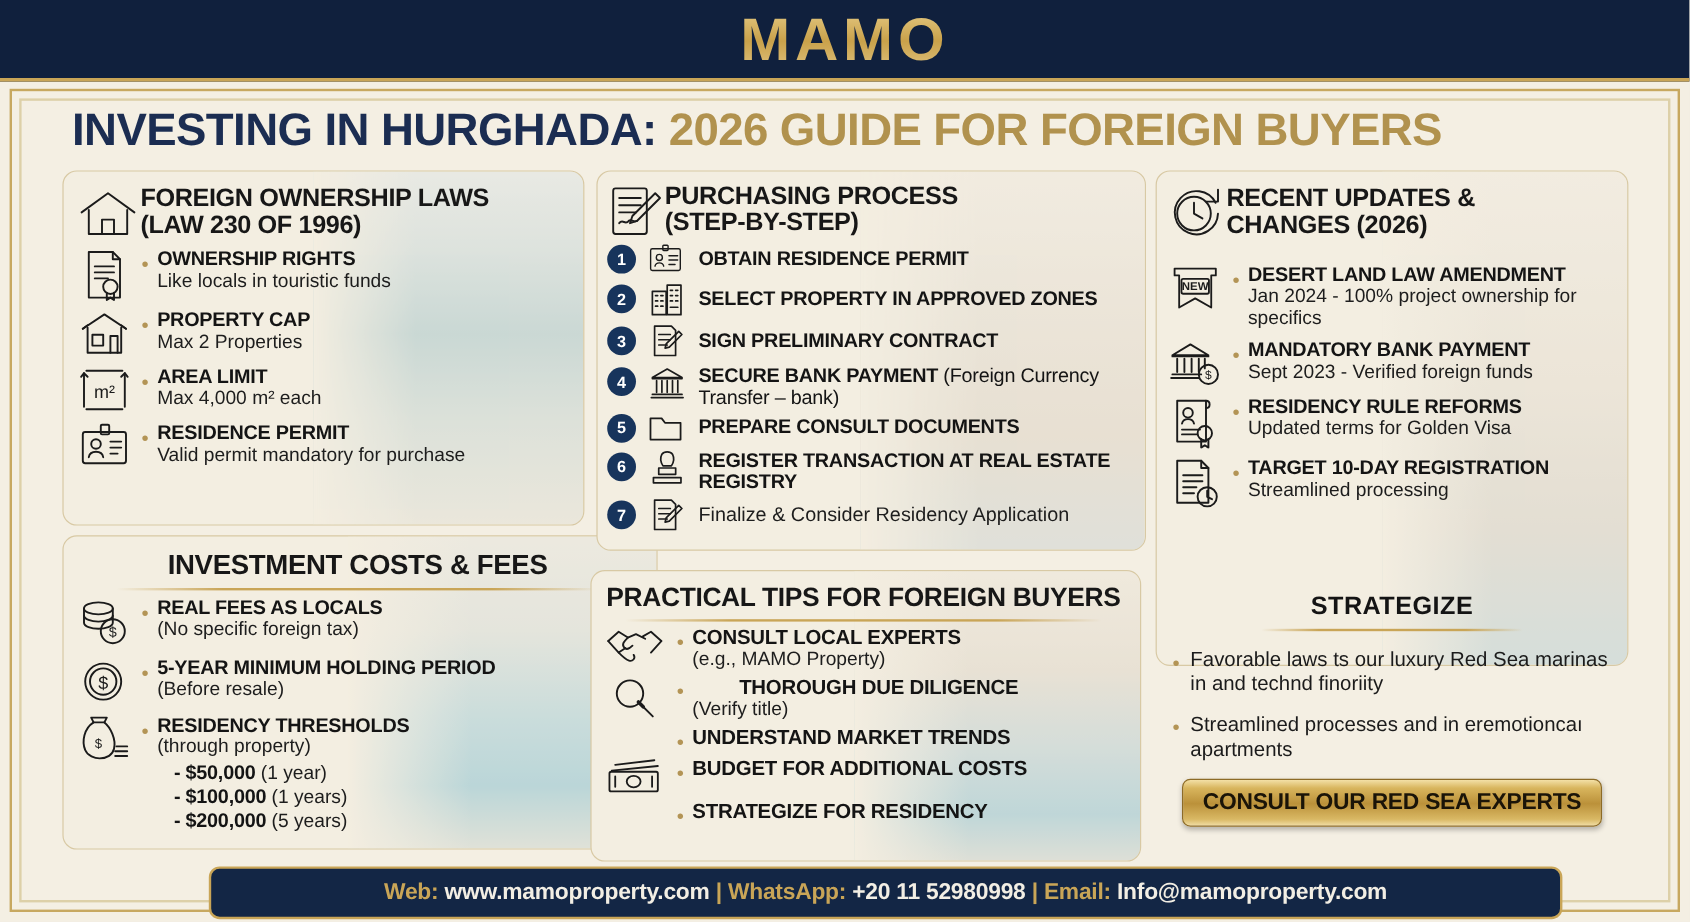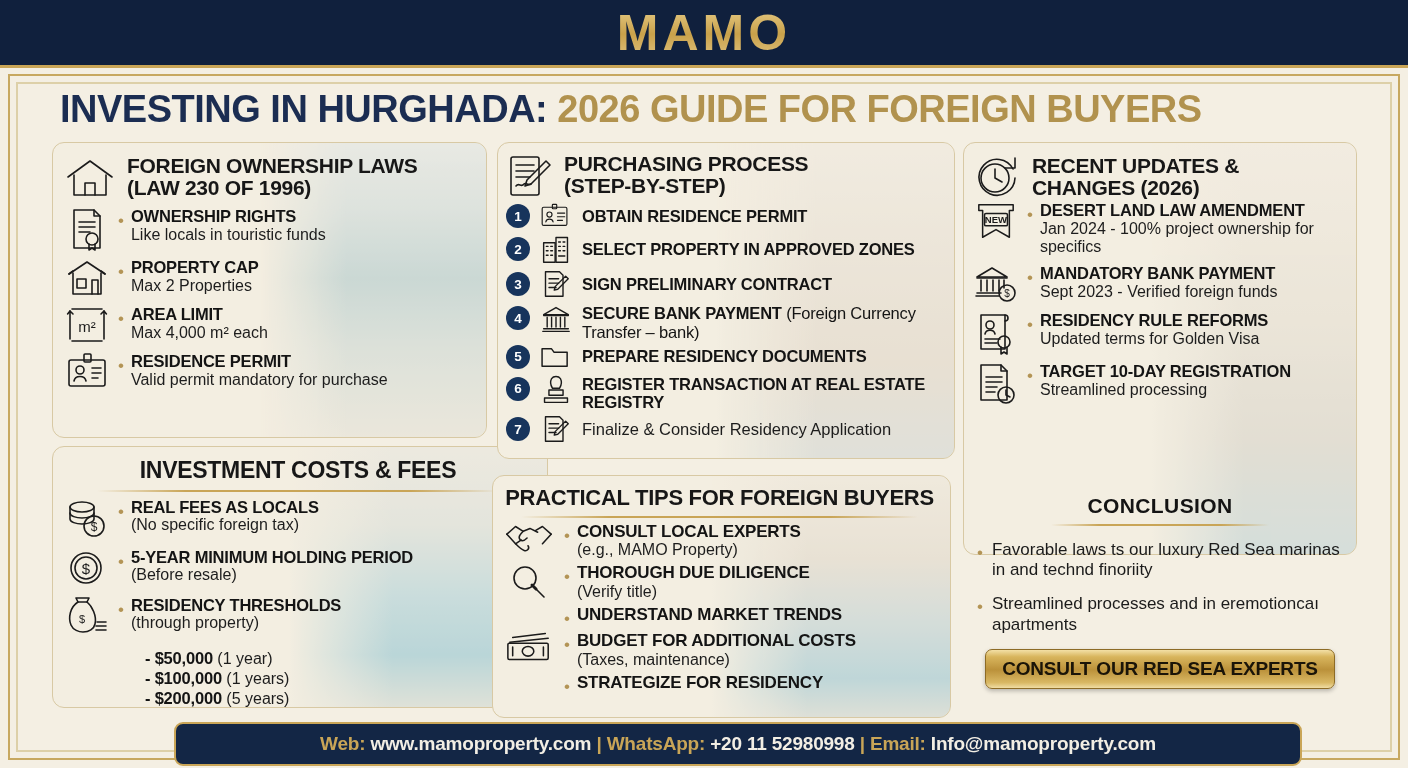--- a/index.html
+++ b/index.html
@@ -87,21 +87,21 @@
       linear-gradient(180deg,#ece6da 0%,#dfd8cb 34%,#b9cfd4 62%,#94c4d2 84%,#cbd4cf 100%);
   }
   .photo-right{
     background:
       linear-gradient(90deg, rgba(243,238,225,1) 0%, rgba(243,238,225,0) 45%),
       linear-gradient(180deg,#f0ebe1 0%,#e6dfd2 42%,#d6d2c8 72%,#bcd2d6 100%);
   }
 
   
   .chead{
-    display:flex; align-items:flex-start; gap:10px;
+    display:flex; align-items:flex-start; gap:0;
   }
   .chead .htxt{
     font-size:21px; font-weight:bold; color:#171717; line-height:1.07;
     letter-spacing:-0.3px;
   }
   .chead-center{
     text-align:center; font-size:23px; font-weight:bold; color:#171717;
     letter-spacing:-0.3px;
   }
   .divider{
@@ -317,21 +317,21 @@
           <path d="M13 6 C5 11 3 22 6 29 C8 34 14 36 18 36 C24 36 29 33 30 28 C32 20 27 10 22 6 Z"></path>
           <text x="17" y="27" font-size="11" font-family="Liberation Sans, sans-serif" fill="#1b1b1b" stroke="none" text-anchor="middle">$</text>
           <path d="M31 30 H41 M31 34 H41 M32 26 H41"></path>
             </g>
           </svg>
       </span>
       <span class="bullet">•</span>
       <div class="rtxt">
         <div class="rtitle">RESIDENCY THRESHOLDS</div>
         <div class="rsub">(through property)</div>
-        <div style="margin-top:16px; padding-left:14px;">
+        <div style="margin-top:2px; padding-left:14px;">
           <div style="line-height:1.24;">
             <span class="rtitle" style="display:inline;">- $50,000</span>
             <span class="rsub" style="display:inline;">(1 year)</span>
           </div>
           <div style="line-height:1.24;">
             <span class="rtitle" style="display:inline;">- $100,000</span>
             <span class="rsub" style="display:inline;">(1 years)</span>
           </div>
           <div style="line-height:1.24;">
             <span class="rtitle" style="display:inline;">- $200,000</span>
@@ -434,21 +434,21 @@
     <div class="row" style="margin-top:2px; align-items:center;">
       <span class="numc">5</span>
       <span class="icon-cell" style="width:38px;flex:0 0 38px;">
         <svg width="32" height="26" viewBox="0 0 34 28">
             <g class="ic">
           <path d="M2 24 V5 H12 L15 9 H29 V24 Z"></path>
             </g>
           </svg>
       </span>
       <div class="rtxt">
-          <div class="rtitle">PREPARE RESIDENCY DOCUMENTS</div>
+          <div class="rtitle">PREPARE CONSULT DOCUMENTS</div>
         </div>
     </div>
 
     <div class="row" style="margin-top:5px;">
       <span class="numc" style="margin-top:2px;">6</span>
       <span class="icon-cell" style="width:38px;flex:0 0 38px;">
         <svg width="30" height="30" viewBox="0 0 34 34">
             <g class="ic">
           <path d="M12 4 C10 8 11 12 13 15 H21 C23 12 24 8 22 4 C20 1 14 1 12 4 Z"></path>
           <path d="M9 17 H25 V23 H9 Z"></path>
@@ -510,21 +510,21 @@
         <svg width="40" height="38" viewBox="0 0 40 38">
             <g class="ic">
           <circle cx="16" cy="15" r="11"></circle>
               <path d="M24 23 L35 34"></path>
           <path d="M23 22 L27 26" stroke-width="3"></path>
             </g>
           </svg>
       </span>
       <span class="bullet">•</span>
       <div class="rtxt">
-        <div class="rtitle" style="font-size:17px;">THOROUGH DUE DILIGENCE</div>
+        <div class="rtitle" style="font-size:17px;margin-left:39px;">THOROUGH DUE DILIGENCE</div>
         <div class="rsub">(Verify title)</div>
       </div>
     </div>
 
     <div class="row" style="margin-top:4px;">
       <span class="icon-cell" style="width:56px;flex:0 0 56px;"></span>
       <span class="bullet">•</span>
       <div class="rtxt">
         <div class="rtitle" style="font-size:17px;">UNDERSTAND MARKET TRENDS</div>
       </div>
@@ -538,21 +538,20 @@
               <path d="M5 11 L45 7"></path>
           <rect x="3" y="12" width="42" height="17" rx="1.5"></rect>
           <ellipse cx="24" cy="20.5" rx="6" ry="5"></ellipse>
           <path d="M8 16 V25 M40 16 V25"></path>
             </g>
           </svg>
       </span>
       <span class="bullet">•</span>
       <div class="rtxt">
         <div class="rtitle" style="font-size:17px;">BUDGET FOR ADDITIONAL COSTS</div>
-        <div class="rsub">(Taxes, maintenance)</div>
       </div>
     </div>
 
     <div class="row" style="margin-top:4px;">
       <span class="icon-cell" style="width:56px;flex:0 0 56px;"></span>
       <span class="bullet">•</span>
       <div class="rtxt">
         <div class="rtitle" style="font-size:17px;">STRATEGIZE FOR RESIDENCY</div>
       </div>
     </div>
@@ -572,21 +571,21 @@
           <path d="M23 14 V23 L30 27"></path>
             </g>
           </svg>
       </span>
       <div class="htxt">
         <div>RECENT UPDATES &amp;</div>
         <div>CHANGES (2026)</div>
       </div>
     </div>
 
-    <div class="row" style="margin-top:0;">
+    <div class="row" style="margin-top:19px;">
       <span class="icon-cell">
         <svg width="46" height="42" viewBox="0 0 48 44">
             <g class="ic">
           <path d="M6 4 H42 V10 H38 V38 L24 30 L10 38 V10 H6 Z"></path>
           <rect x="12" y="13" width="24" height="13" rx="1.5"></rect>
           <text x="24" y="23" font-size="10" font-weight="bold" font-family="Liberation Sans, sans-serif" fill="#1b1b1b" stroke="none" text-anchor="middle">NEW</text>
             </g>
           </svg>
       </span>
       <span class="bullet">•</span>
@@ -652,21 +651,21 @@
       <span class="bullet">•</span>
       <div class="rtxt">
         <div class="rtitle">TARGET 10-DAY REGISTRATION</div>
         <div class="rsub">Streamlined processing</div>
       </div>
     </div>
   </div>
 </div>
 
 <div style="position:absolute; left:963px; top:494px; width:394px; height:212px; z-index:4; padding:0 14px;">
-  <div class="conc-title">CONCLUSION</div>
+  <div class="conc-title">STRATEGIZE</div>
   <div class="divider" style="margin:6px 74px 14px 74px;"></div>
 
   <div class="conc-row">
     <span class="bullet">•</span>
     <div class="conc-txt">Favorable laws ts our luxury Red Sea marinas in and technd finoriity</div>
   </div>
   <div class="conc-row">
     <span class="bullet">•</span>
     <div class="conc-txt">Streamlined processes and in eremotioncaı apartments</div>
   </div>

